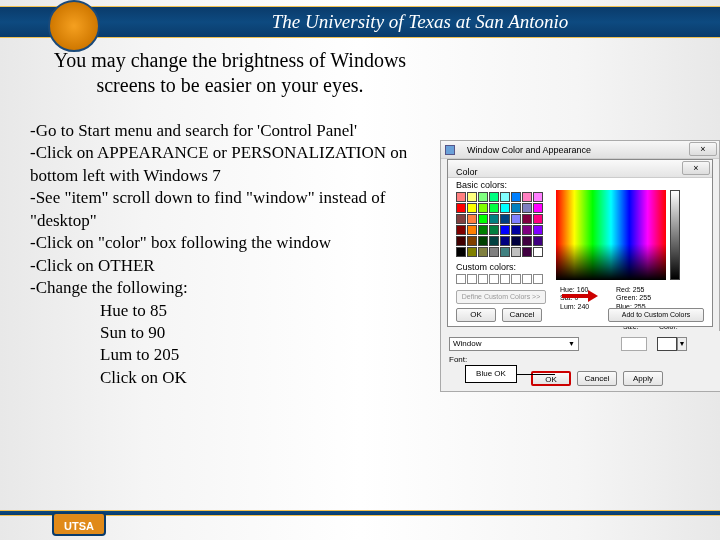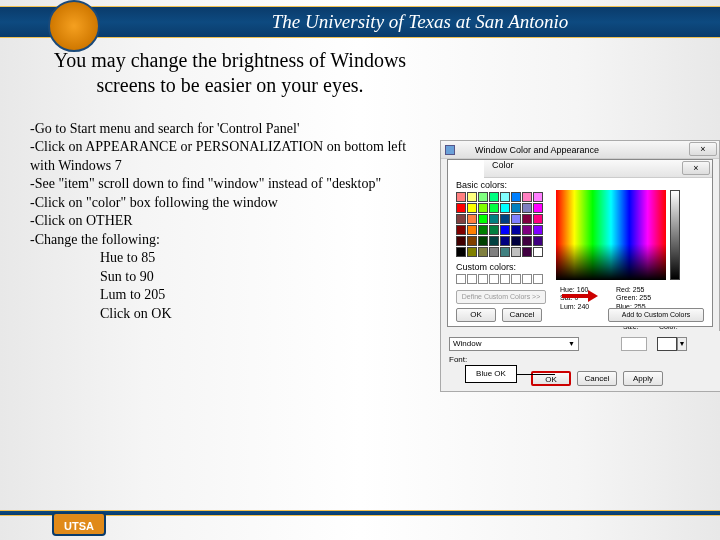--- a/index.html
+++ b/index.html
@@ -50,21 +50,21 @@
     width: 400px;
   }
   .intro {
     font-size: 20px;
     line-height: 1.25;
     color: #000;
     margin-bottom: 22px;
     text-align: center;
   }
   .steps {
-    font-size: 14px;
+    font-size: 17px;
     line-height: 1.32;
     color: #000;
   }
   .substep {
     padding-left: 70px;
   }
   .screenshot-box {
     position: absolute;
     top: 140px;
     right: 0;
@@ -75,39 +75,39 @@
     font-family: 'Segoe UI', Tahoma, sans-serif;
     font-size: 9px;
   }
   .win-title {
     height: 18px;
     background: linear-gradient(to bottom, #f7f7f7, #e0e0e0);
     border-bottom: 1px solid #ccc;
     display: flex;
     align-items: center;
     padding: 0 4px;
-    gap: 20px;
+    gap: 12px;
   }
   .win-title .sq { width:10px; height:10px; background:#6aa0d8; border:1px solid #558; }
   .win-x { position:absolute; right:2px; top:1px; width:28px; height:14px; background:linear-gradient(#f7f7f7,#ddd); border:1px solid #aaa; border-radius:2px; text-align:center; font-size:9px; line-height:12px;}
   .inner-dialog {
     position: absolute;
     top: 18px;
     left: 6px;
     width: 266px;
     height: 168px;
     background: #fff;
     border: 1px solid #888;
     z-index: 3;
   }
   .dlg-title {
     height: 18px;
     background: linear-gradient(to bottom, #fafafa, #e4e4e4);
     border-bottom: 1px solid #ccc;
-    display:flex; align-items:flex-start; padding:0 4px; gap:4px;margin-left:36px;
+    display:flex; align-items:flex-end; padding:0 4px; gap:4px;
   }
   .dlg-x { position:absolute; right:2px; top:1px; width:28px; height:14px; background:linear-gradient(#f7f7f7,#ddd); border:1px solid #aaa; border-radius:2px; text-align:center; font-size:9px; line-height:12px;}
   .basic-label { position:absolute; top:20px; left:8px; }
   .swatch-grid {
     position: absolute;
     top: 32px;
     left: 8px;
     display: grid;
     grid-template-columns: repeat(8, 10px);
     grid-auto-rows: 10px;

